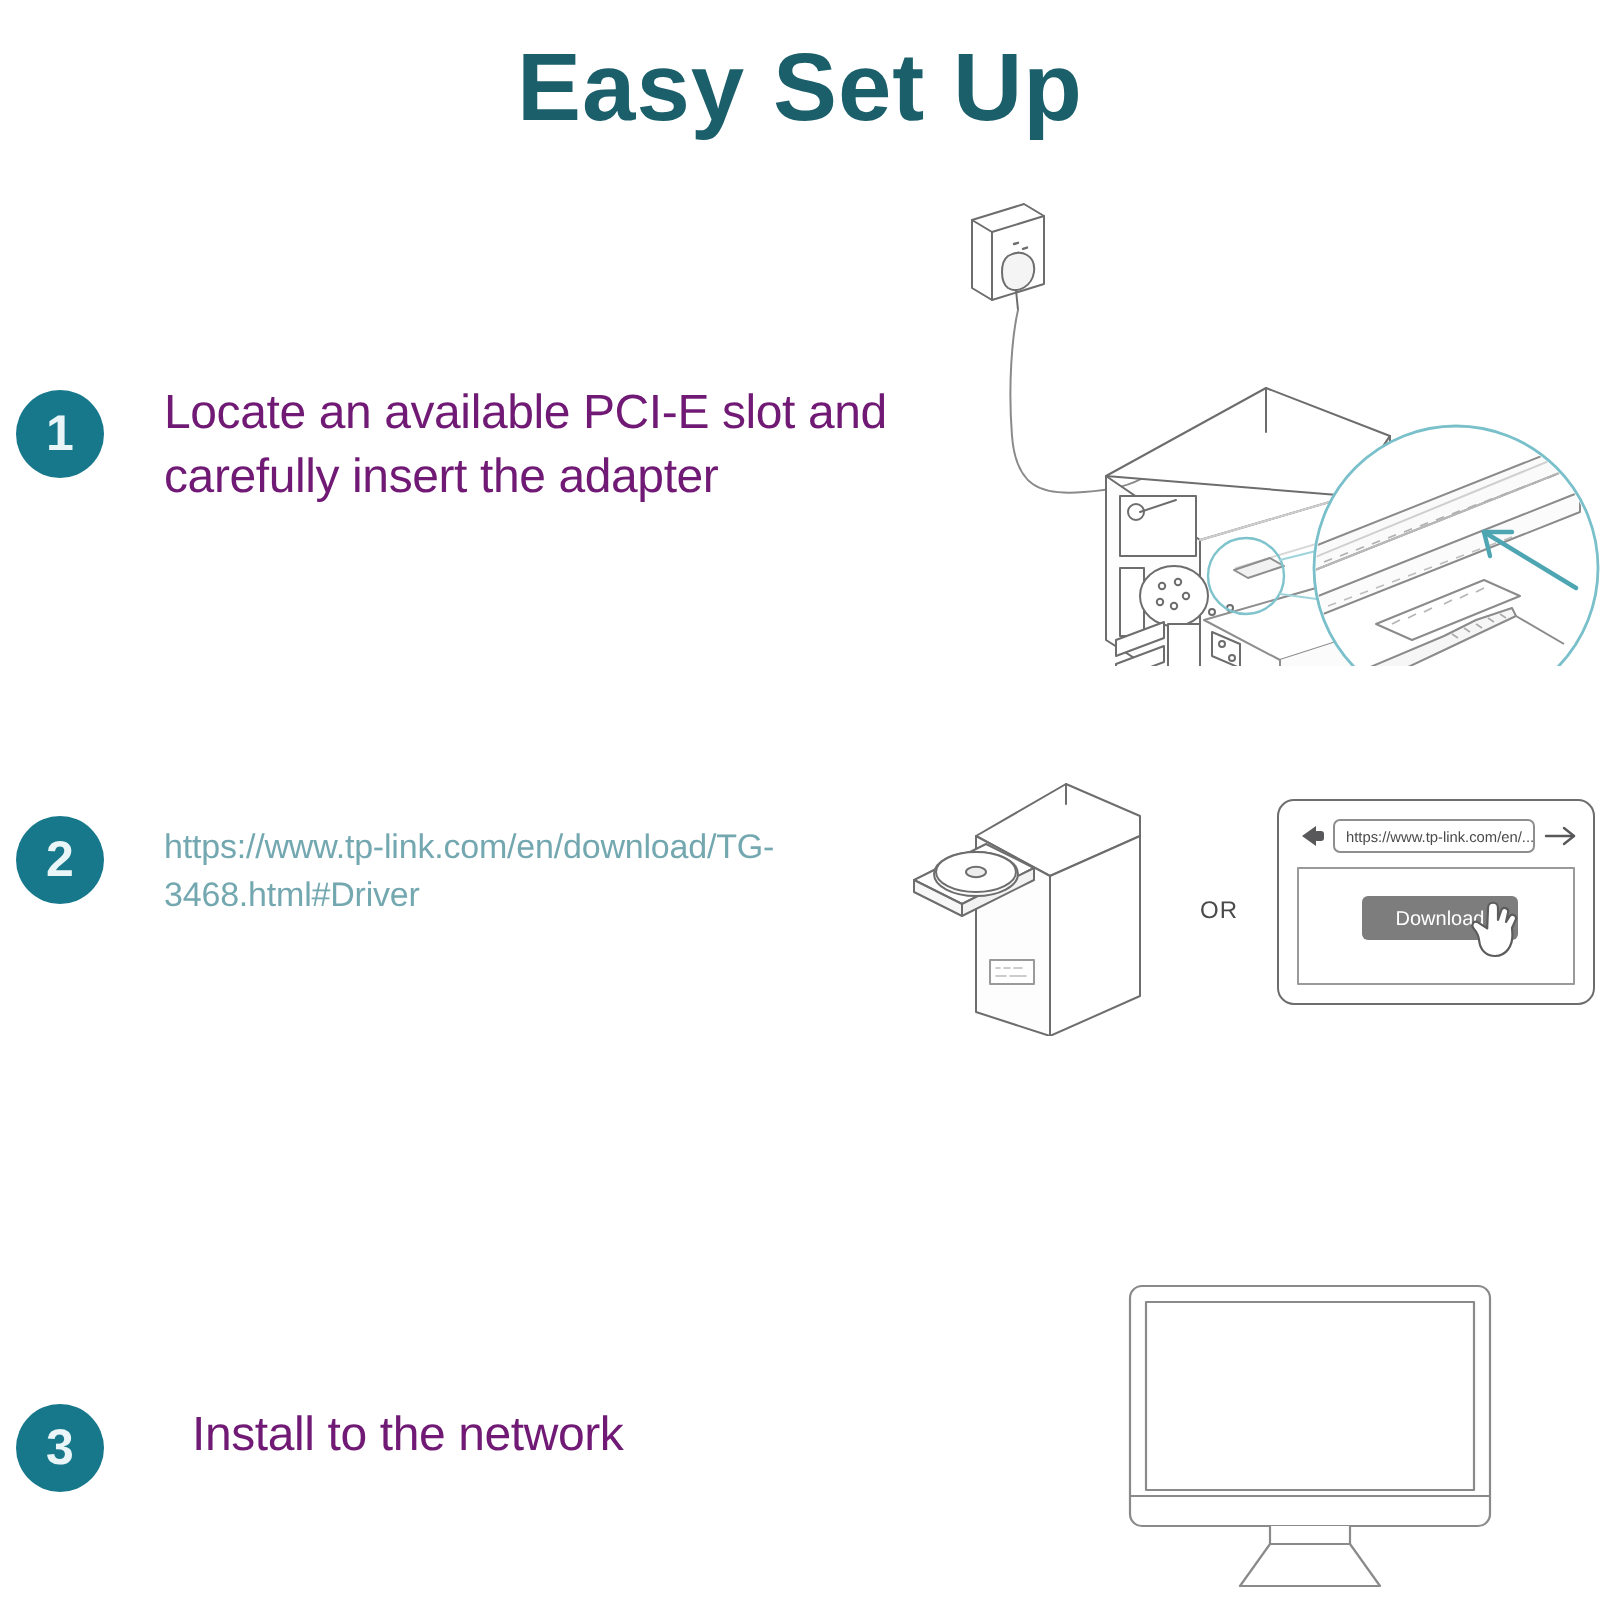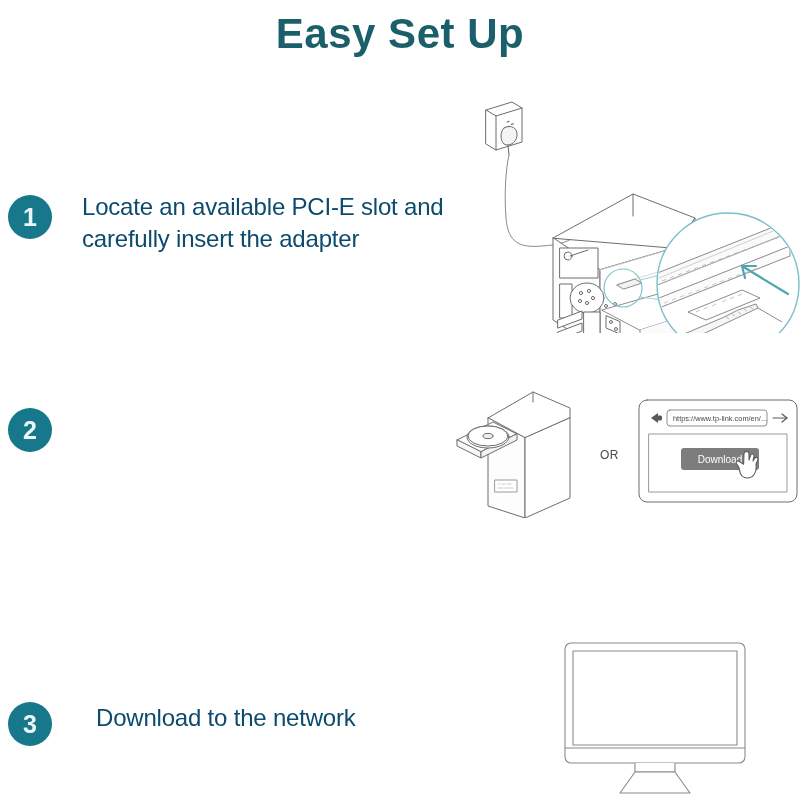--- a/index.html
+++ b/index.html
@@ -21,24 +21,24 @@
     left: 0; top: 0;
     width: 800px;
     height: 800px;
     background: #ffffff;
   }
 
   
   #page-title {
     position: absolute;
     left: 0;
-    top: 4px;
+    top: 15px;
     width: 800px;
     text-align: center;
-    font-size: 42px;
+    font-size: 48px;
     font-weight: bold;
     letter-spacing: 0.5px;
     color: #1b5f6b;
     line-height: 60px;
   }
 
   
   .step {
     position: absolute;
     left: 0;
@@ -68,21 +68,21 @@
     position: absolute;
     left: 82px;
     top: -4px;
     width: 380px;
   }
   #step-3 .step-body { left: 96px; top: 4px; }
 
   .step-text {
     font-size: 24px;
     line-height: 32px;
-    color: #0c4a6e;
+    color: #701a75;
     letter-spacing: -0.2px;
   }
   .step-link {
     display: block;
     margin-top: 8px;
     font-size: 17px;
     line-height: 24px;
     color: #74a8b0;
     text-decoration: none;
     letter-spacing: -0.1px;
@@ -117,27 +117,28 @@
   <div class="step" id="step-1">
     <div class="step-badge">1</div>
     <div class="step-body">
       <div class="step-text">Locate an available PCI-E slot and carefully insert the adapter</div>
     </div>
   </div>
 
   <div class="step" id="step-2">
     <div class="step-badge">2</div>
     <div class="step-body">
+      <a class="step-link" href="#">https://www.tp-link.com/en/download/TG-3468.html#Driver</a>
     </div>
   </div>
 
   <div class="step" id="step-3">
     <div class="step-badge">3</div>
     <div class="step-body">
-      <div class="step-text">Download to the network</div>
+      <div class="step-text">Install to the network</div>
     </div>
   </div>
 
   <div class="art" id="art-1">
     <svg width="330" height="235" viewBox="0 0 330 235" xmlns="http://www.w3.org/2000/svg">
       <g fill="none" stroke="#6d6d6d" stroke-width="1" stroke-linejoin="round" stroke-linecap="round">
 
         <g>
           <path d="M16 12 L42 4 L52 10 L52 44 L26 52 L16 46 Z" fill="#ffffff"></path>
           <path d="M16 12 L26 18 L26 52"></path>

